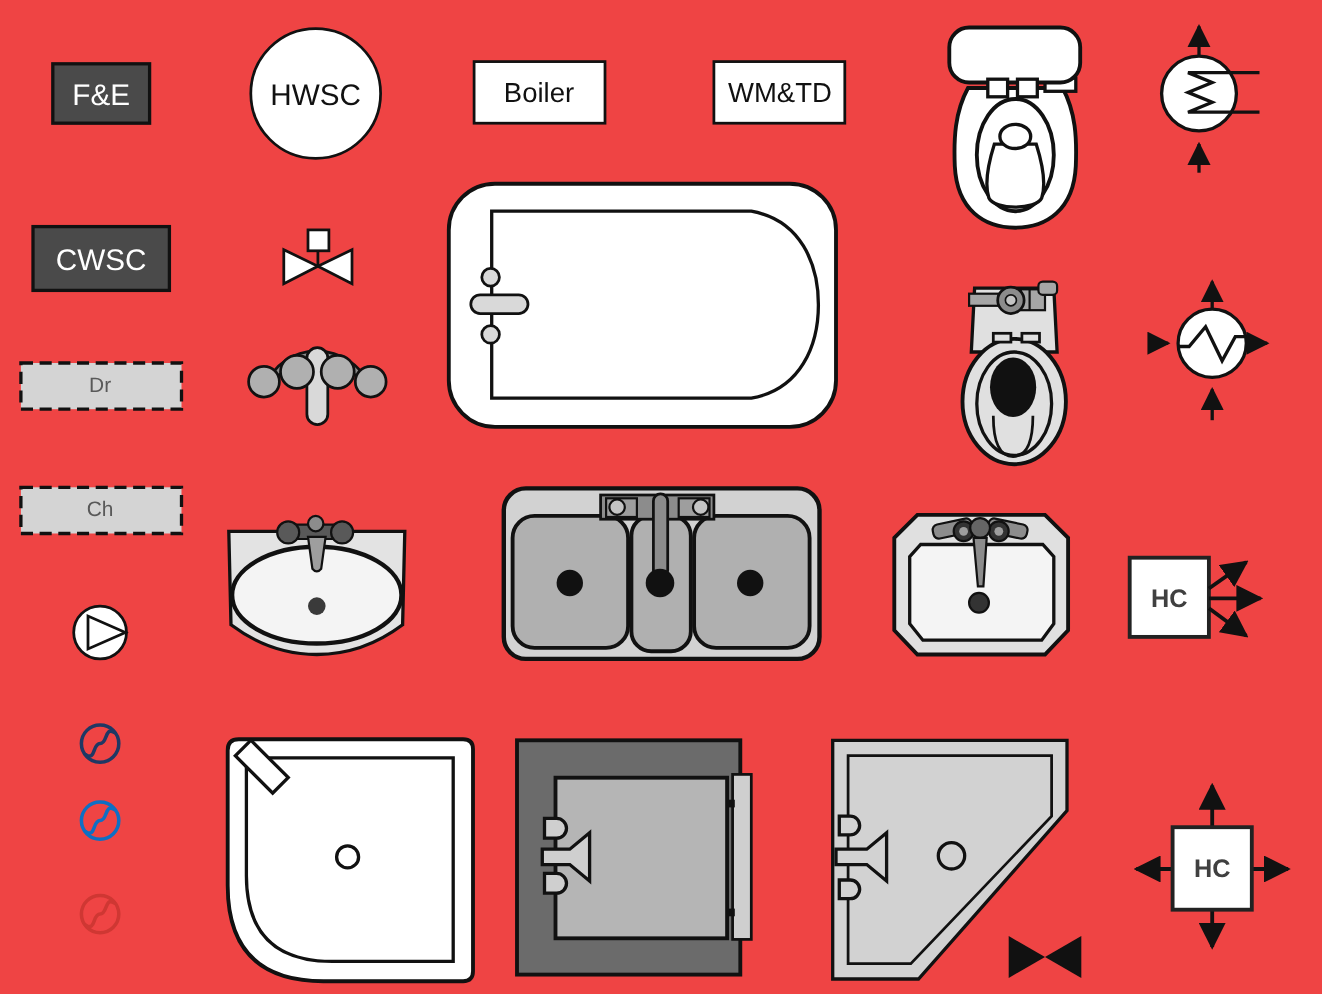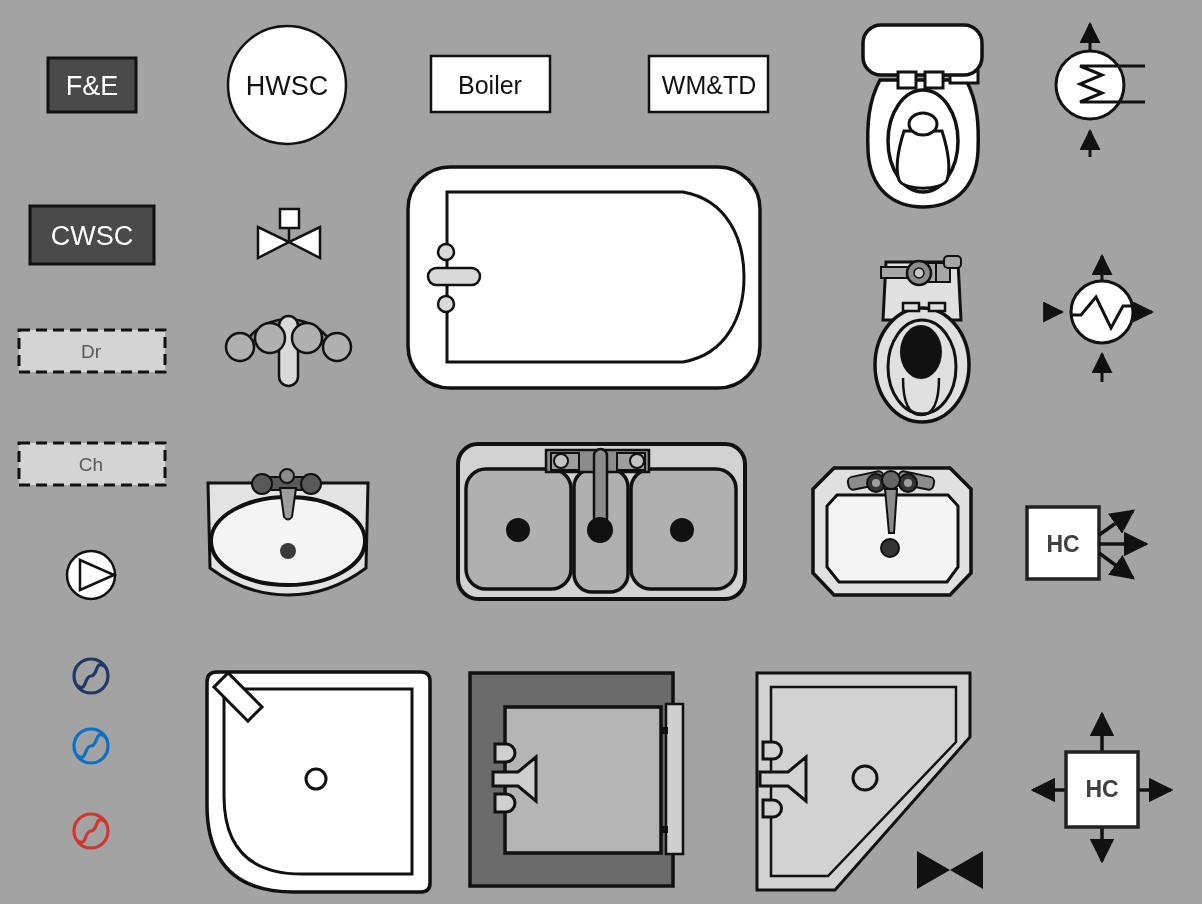--- a/index.html
+++ b/index.html
@@ -1,16 +1,16 @@
 <!DOCTYPE html>
 <html><head>
 <meta charset="utf-8">
 <style>
   html,body{margin:0;padding:0;background:#fff;}
-  .canvas{position:relative;width:1202px;height:904px;background:#a3a3a3;overflow:hidden;}
+  .canvas{position:relative;width:1202px;height:904px;background:#ef4444;overflow:hidden;}
   svg{display:block;}
   svg text{font-family:"Liberation Sans","DejaVu Sans",sans-serif;}
   .lbl{fill:#111;font-size:25px;}
   .lbl-big{font-size:27px;}
   .lbl-white{fill:#fff;}
   .lbl-dim{fill:#595959;font-size:19px;}
   .lbl-hc{fill:#404040;font-size:23px;font-weight:bold;}
   text{text-anchor:middle;dominant-baseline:central;}
 </style>
 </head>

